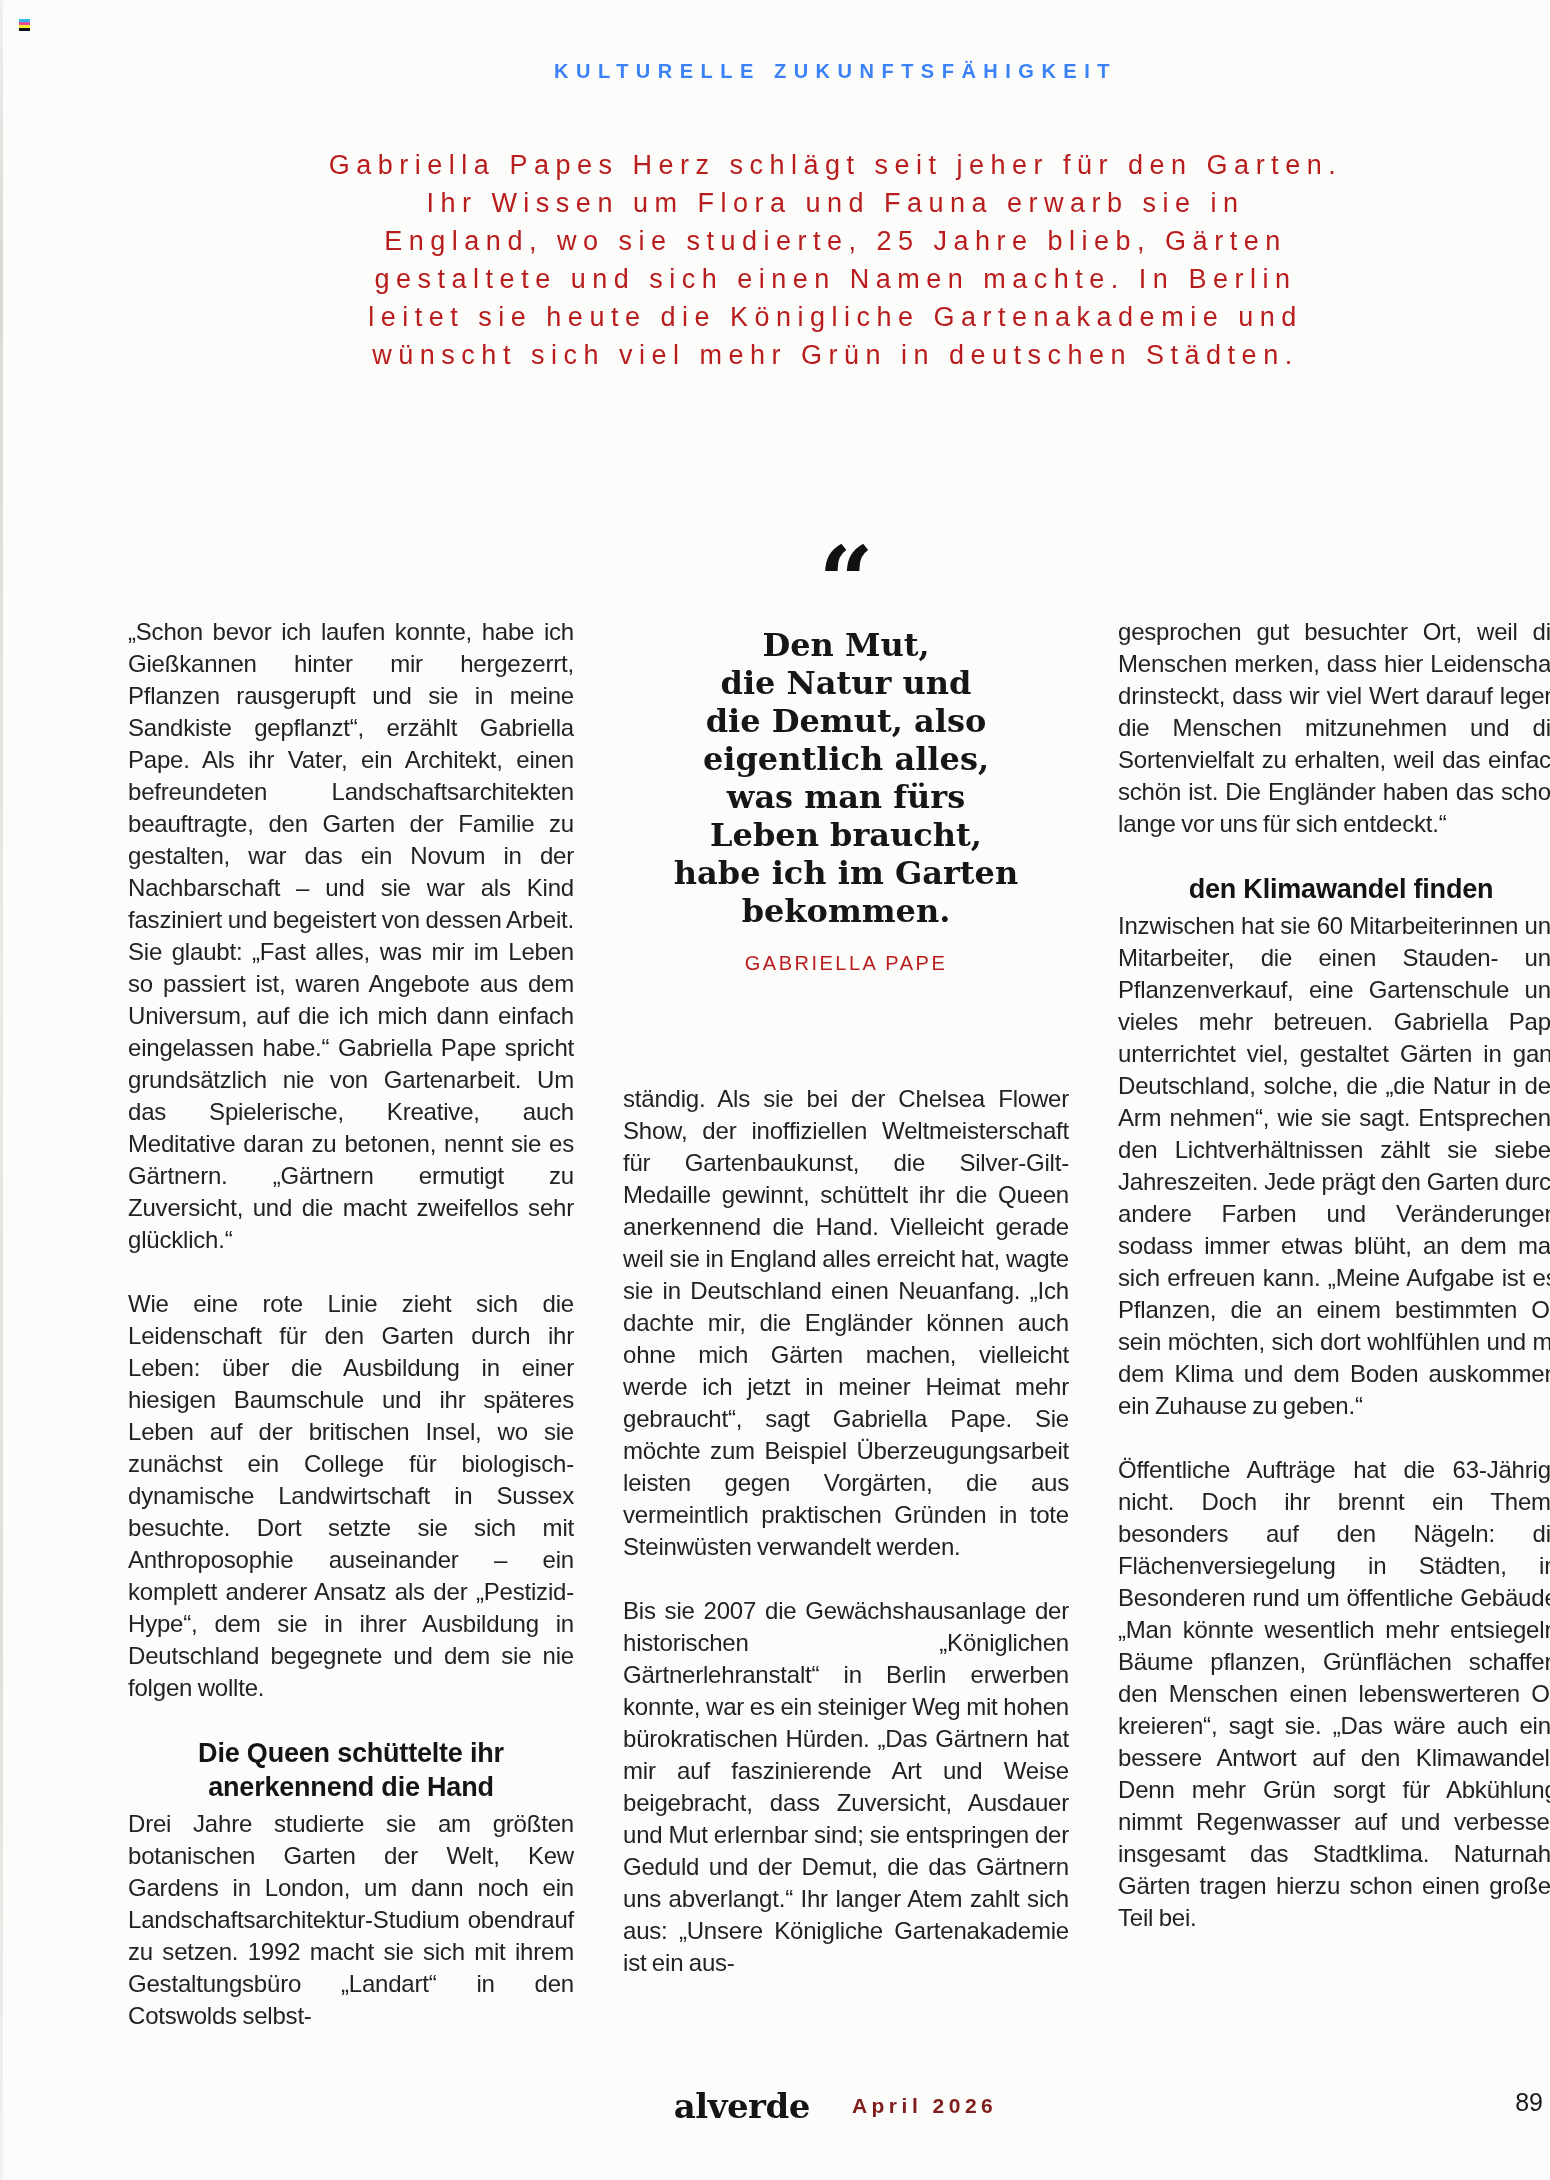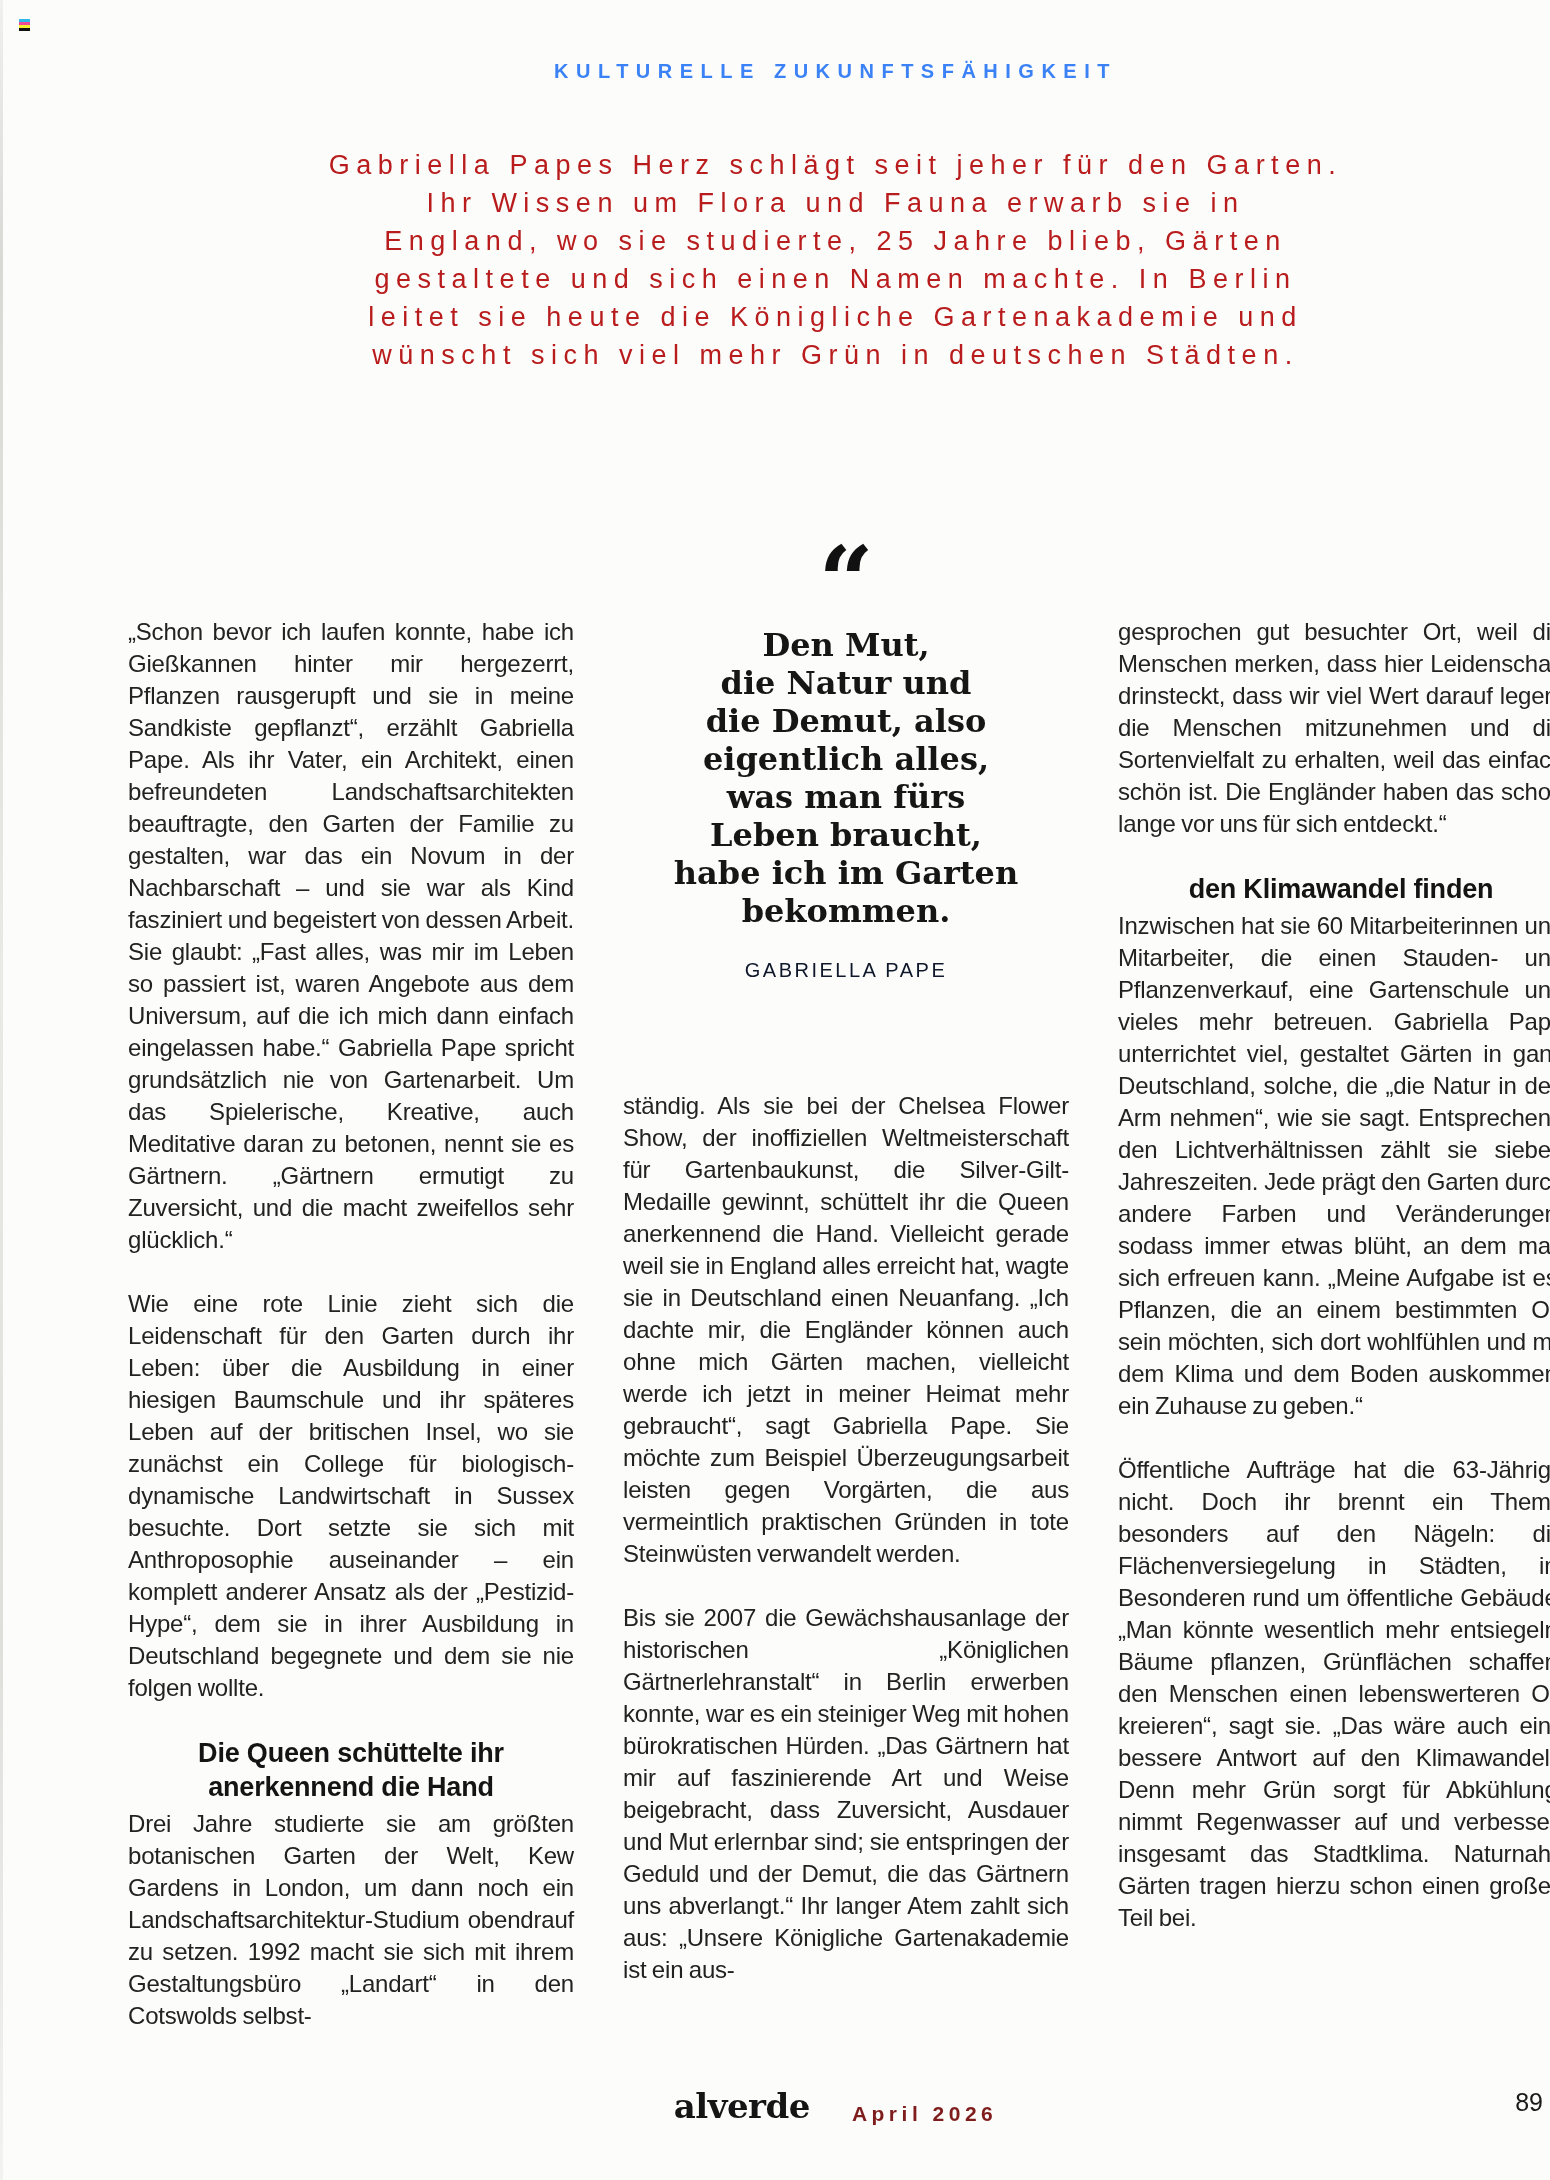--- a/index.html
+++ b/index.html
@@ -69,34 +69,34 @@
     font-size:96px; line-height:60px; height:60px;
     color:#111;
   }
   .pq-lines {
     margin-top:14px;
     font-family:"DejaVu Serif", serif; font-weight:bold;
     font-size:32px; line-height:38px;
     color:#161615;
   }
   .pq-attribution {
-    margin-top:24px;
+    margin-top:17px;
     font-size:20px; letter-spacing:2.5px;
-    color:#0f172a;
+    color:#b91c1c;
   }
   .col--middle .col-body { margin-top:104px; }
 
   .footer {
     position:absolute; top:2086px; left:128px; width:1415px;
     height:40px;
   }
   .footer-center {
     width:100%; text-align:center;
   }
-  .footer-group { display:inline-flex; align-items:flex-end; gap:42px; }
+  .footer-group { display:inline-flex; align-items:center; gap:42px; }
   .magazine-logo {
     font-family:"DejaVu Serif", serif; font-weight:bold;
     font-size:34px; letter-spacing:-0.5px; color:#151515;
   }
   .issue-date {
     font-size:21px; font-weight:bold; letter-spacing:4.5px; color:#7f1d1d;
   }
   .page-number {
     position:absolute; right:0; top:2px;
     font-size:25px; color:#1a1a1a;

